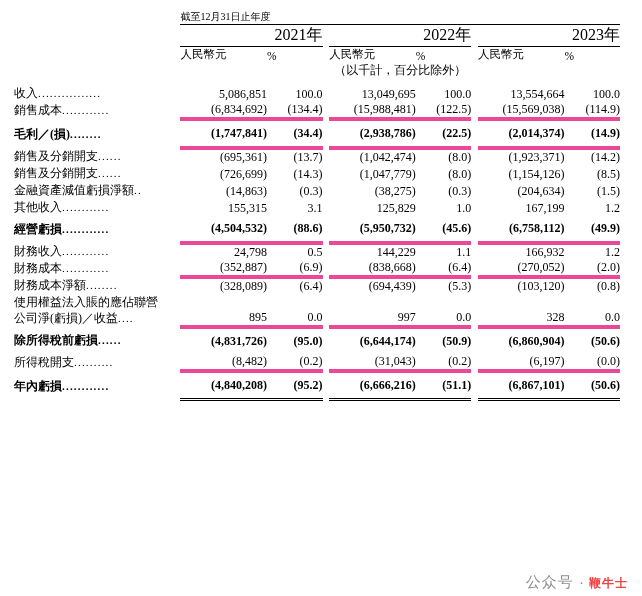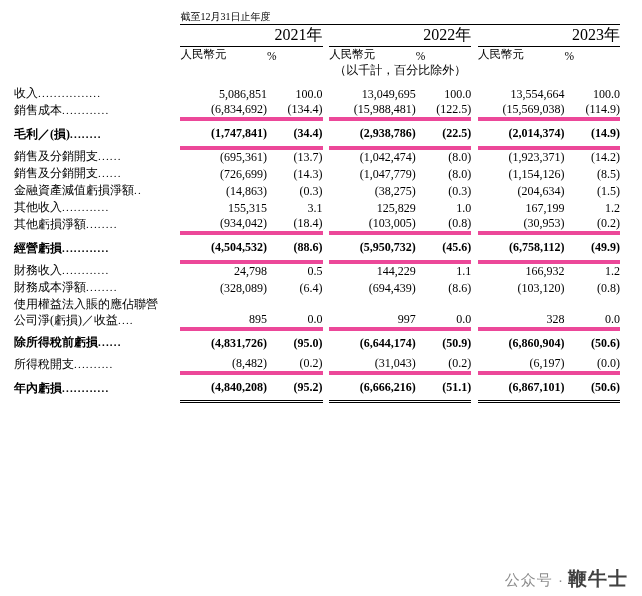--- a/index.html
+++ b/index.html
@@ -92,22 +92,22 @@
     position: absolute;
     right: 14px;
     bottom: 14px;
     font-size: 15px;
     color: #8c8c8c;
     font-family: "Liberation Sans", sans-serif;
     letter-spacing: 1px;
     white-space: nowrap;
   }
   .watermark .wm-logo {
-    color: #404040;
-    font-size: 19px;
+    color: #ef4444;
+    font-size: 12px;
     font-weight: bold;
     margin-left: 4px;
   }
   .indent-1 { padding-left: 16px; }
 </style>
 </head>
 <body>
 
 <div class="sheet">
 
@@ -235,31 +235,20 @@
         <td class="num">155,315</td>
         <td class="num">3.1</td>
         <td></td>
         <td class="num">125,829</td>
         <td class="num">1.0</td>
         <td></td>
         <td class="num">167,199</td>
         <td class="num">1.2</td>
       </tr>
 
-      <tr class="rule-below">
-        <td class="lbl"><span>其他虧損淨額</span><span class="dots">........</span></td>
-        <td class="num">(934,042)</td>
-        <td class="num">(18.4)</td>
-        <td></td>
-        <td class="num">(103,005)</td>
-        <td class="num">(0.8)</td>
-        <td></td>
-        <td class="num">(30,953)</td>
-        <td class="num">(0.2)</td>
-      </tr>
 
       <tr class="bold rule-below row-tall">
         <td class="lbl"><span>經營虧損</span><span class="dots">............</span></td>
         <td class="num">(4,504,532)</td>
         <td class="num">(88.6)</td>
         <td></td>
         <td class="num">(5,950,732)</td>
         <td class="num">(45.6)</td>
         <td></td>
         <td class="num">(6,758,112)</td>
@@ -271,28 +260,39 @@
         <td class="num">24,798</td>
         <td class="num">0.5</td>
         <td></td>
         <td class="num">144,229</td>
         <td class="num">1.1</td>
         <td></td>
         <td class="num">166,932</td>
         <td class="num">1.2</td>
       </tr>
 
+      <tr class="rule-below">
+        <td class="lbl"><span>財務成本</span><span class="dots">............</span></td>
+        <td class="num">(352,887)</td>
+        <td class="num">(6.9)</td>
+        <td></td>
+        <td class="num">(838,668)</td>
+        <td class="num">(6.4)</td>
+        <td></td>
+        <td class="num">(270,052)</td>
+        <td class="num">(2.0)</td>
+      </tr>
 
       <tr>
         <td class="lbl"><span>財務成本淨額</span><span class="dots">........</span></td>
         <td class="num">(328,089)</td>
         <td class="num">(6.4)</td>
         <td></td>
         <td class="num">(694,439)</td>
-        <td class="num">(8.6)</td>
+        <td class="num">(5.3)</td>
         <td></td>
         <td class="num">(103,120)</td>
         <td class="num">(0.8)</td>
       </tr>
 
       <tr class="two-line">
         <td class="lbl">使用權益法入賬的應佔聯營</td>
         <td class="num"></td>
         <td class="num"></td>
         <td></td>

